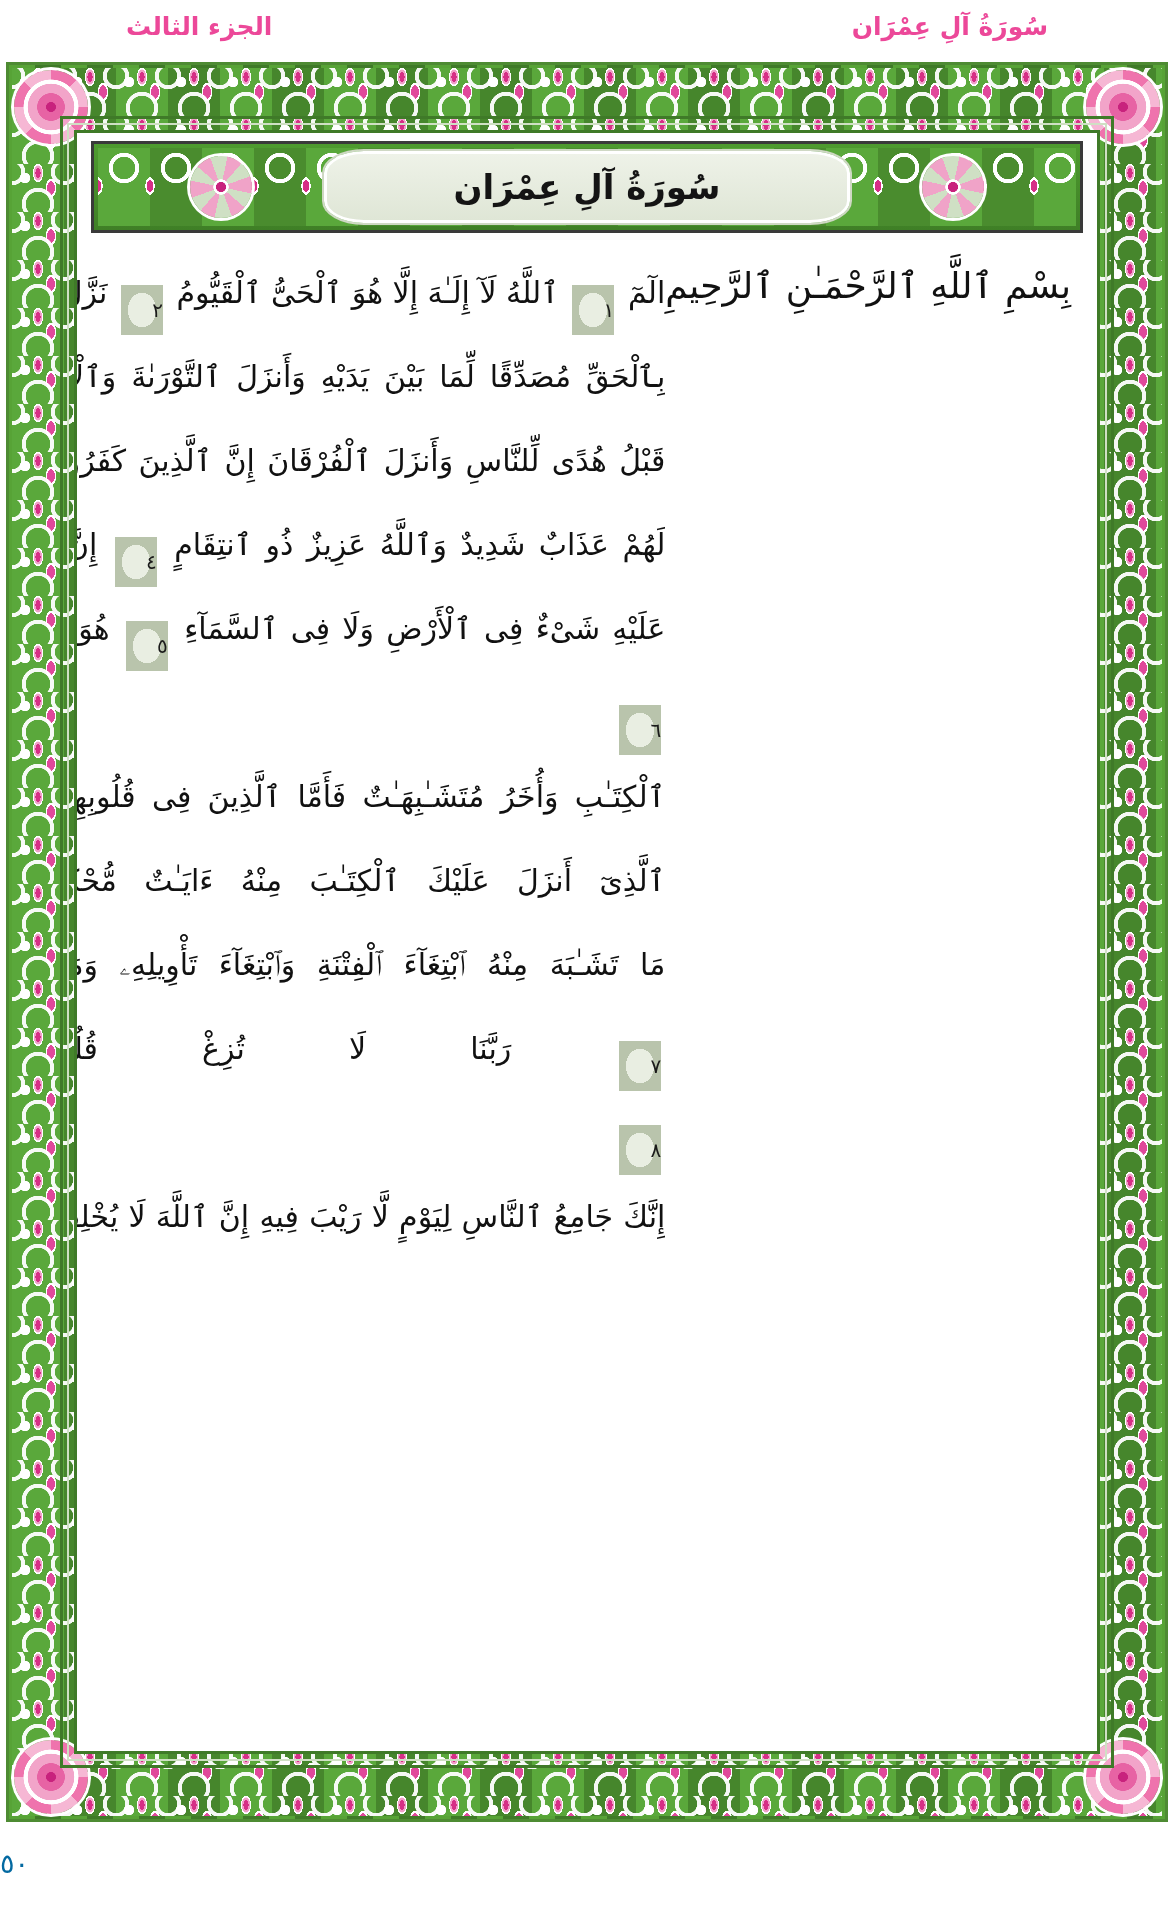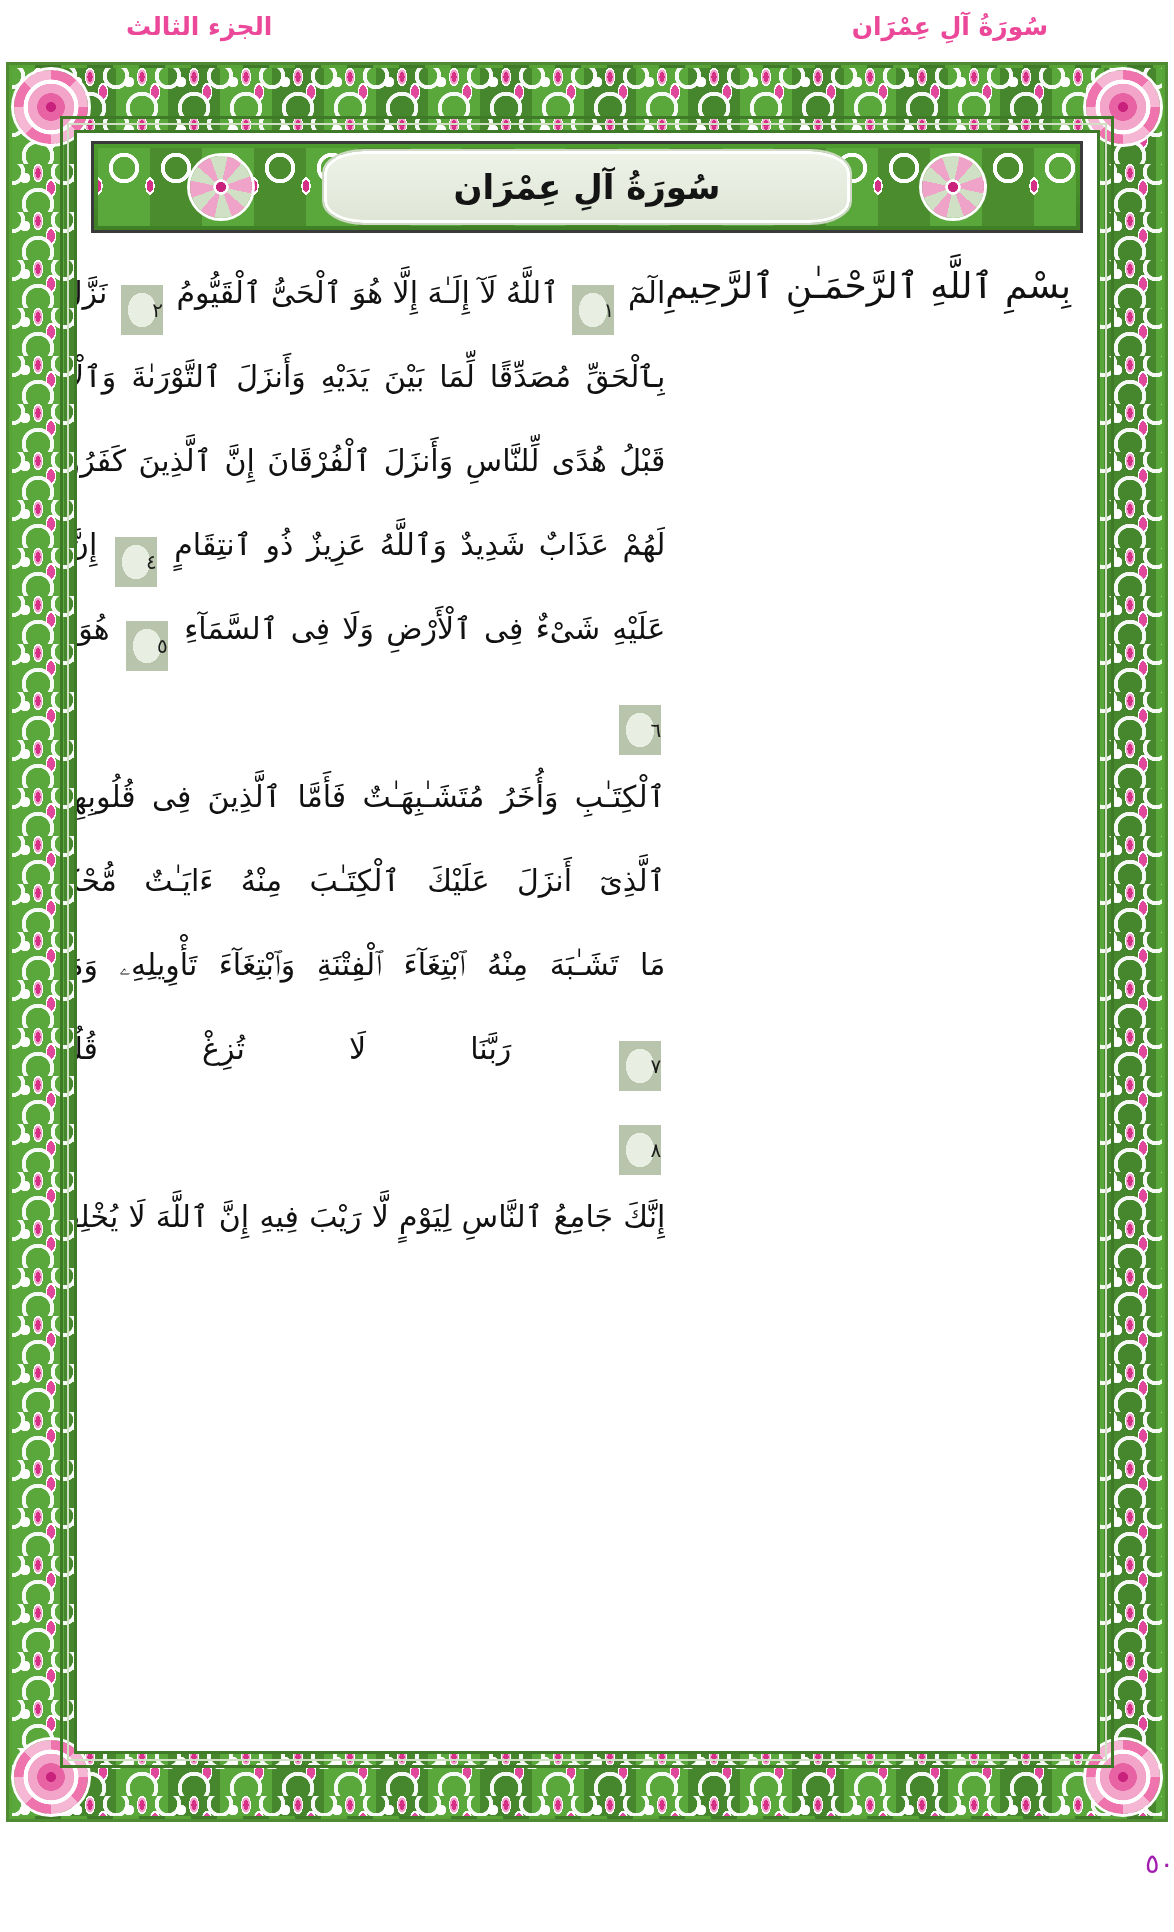--- a/index.html
+++ b/index.html
@@ -164,23 +164,23 @@
     background-repeat:no-repeat;
     text-align:center;
   }
   .ayah-mark span{
     display:block;line-height:50px;font-size:20px;color:#1a1a1a;
     font-family:"DejaVu Sans","Liberation Sans",sans-serif;
   }
 
   
   .page-number{
-    position:absolute;left:0;right:0;top:1848px;text-align:right;
-    font-family:"DejaVu Sans","Liberation Sans",sans-serif;
-    font-size:27px;color:#a21caf;direction:rtl;
+    position:absolute;left:0;right:0;top:1848px;text-align:left;
+    font-family:"DejaVu Sans","Liberation Sans",sans-serif;
+    font-size:27px;color:#0369a1;direction:rtl;
   }
 </style>
 </head>
 <body>
 
 <div class="running-header">
   <div class="hdr-text">سُورَةُ آلِ عِمْرَان</div>
   <div class="hdr-text">الجزء الثالث</div>
 </div>
 

